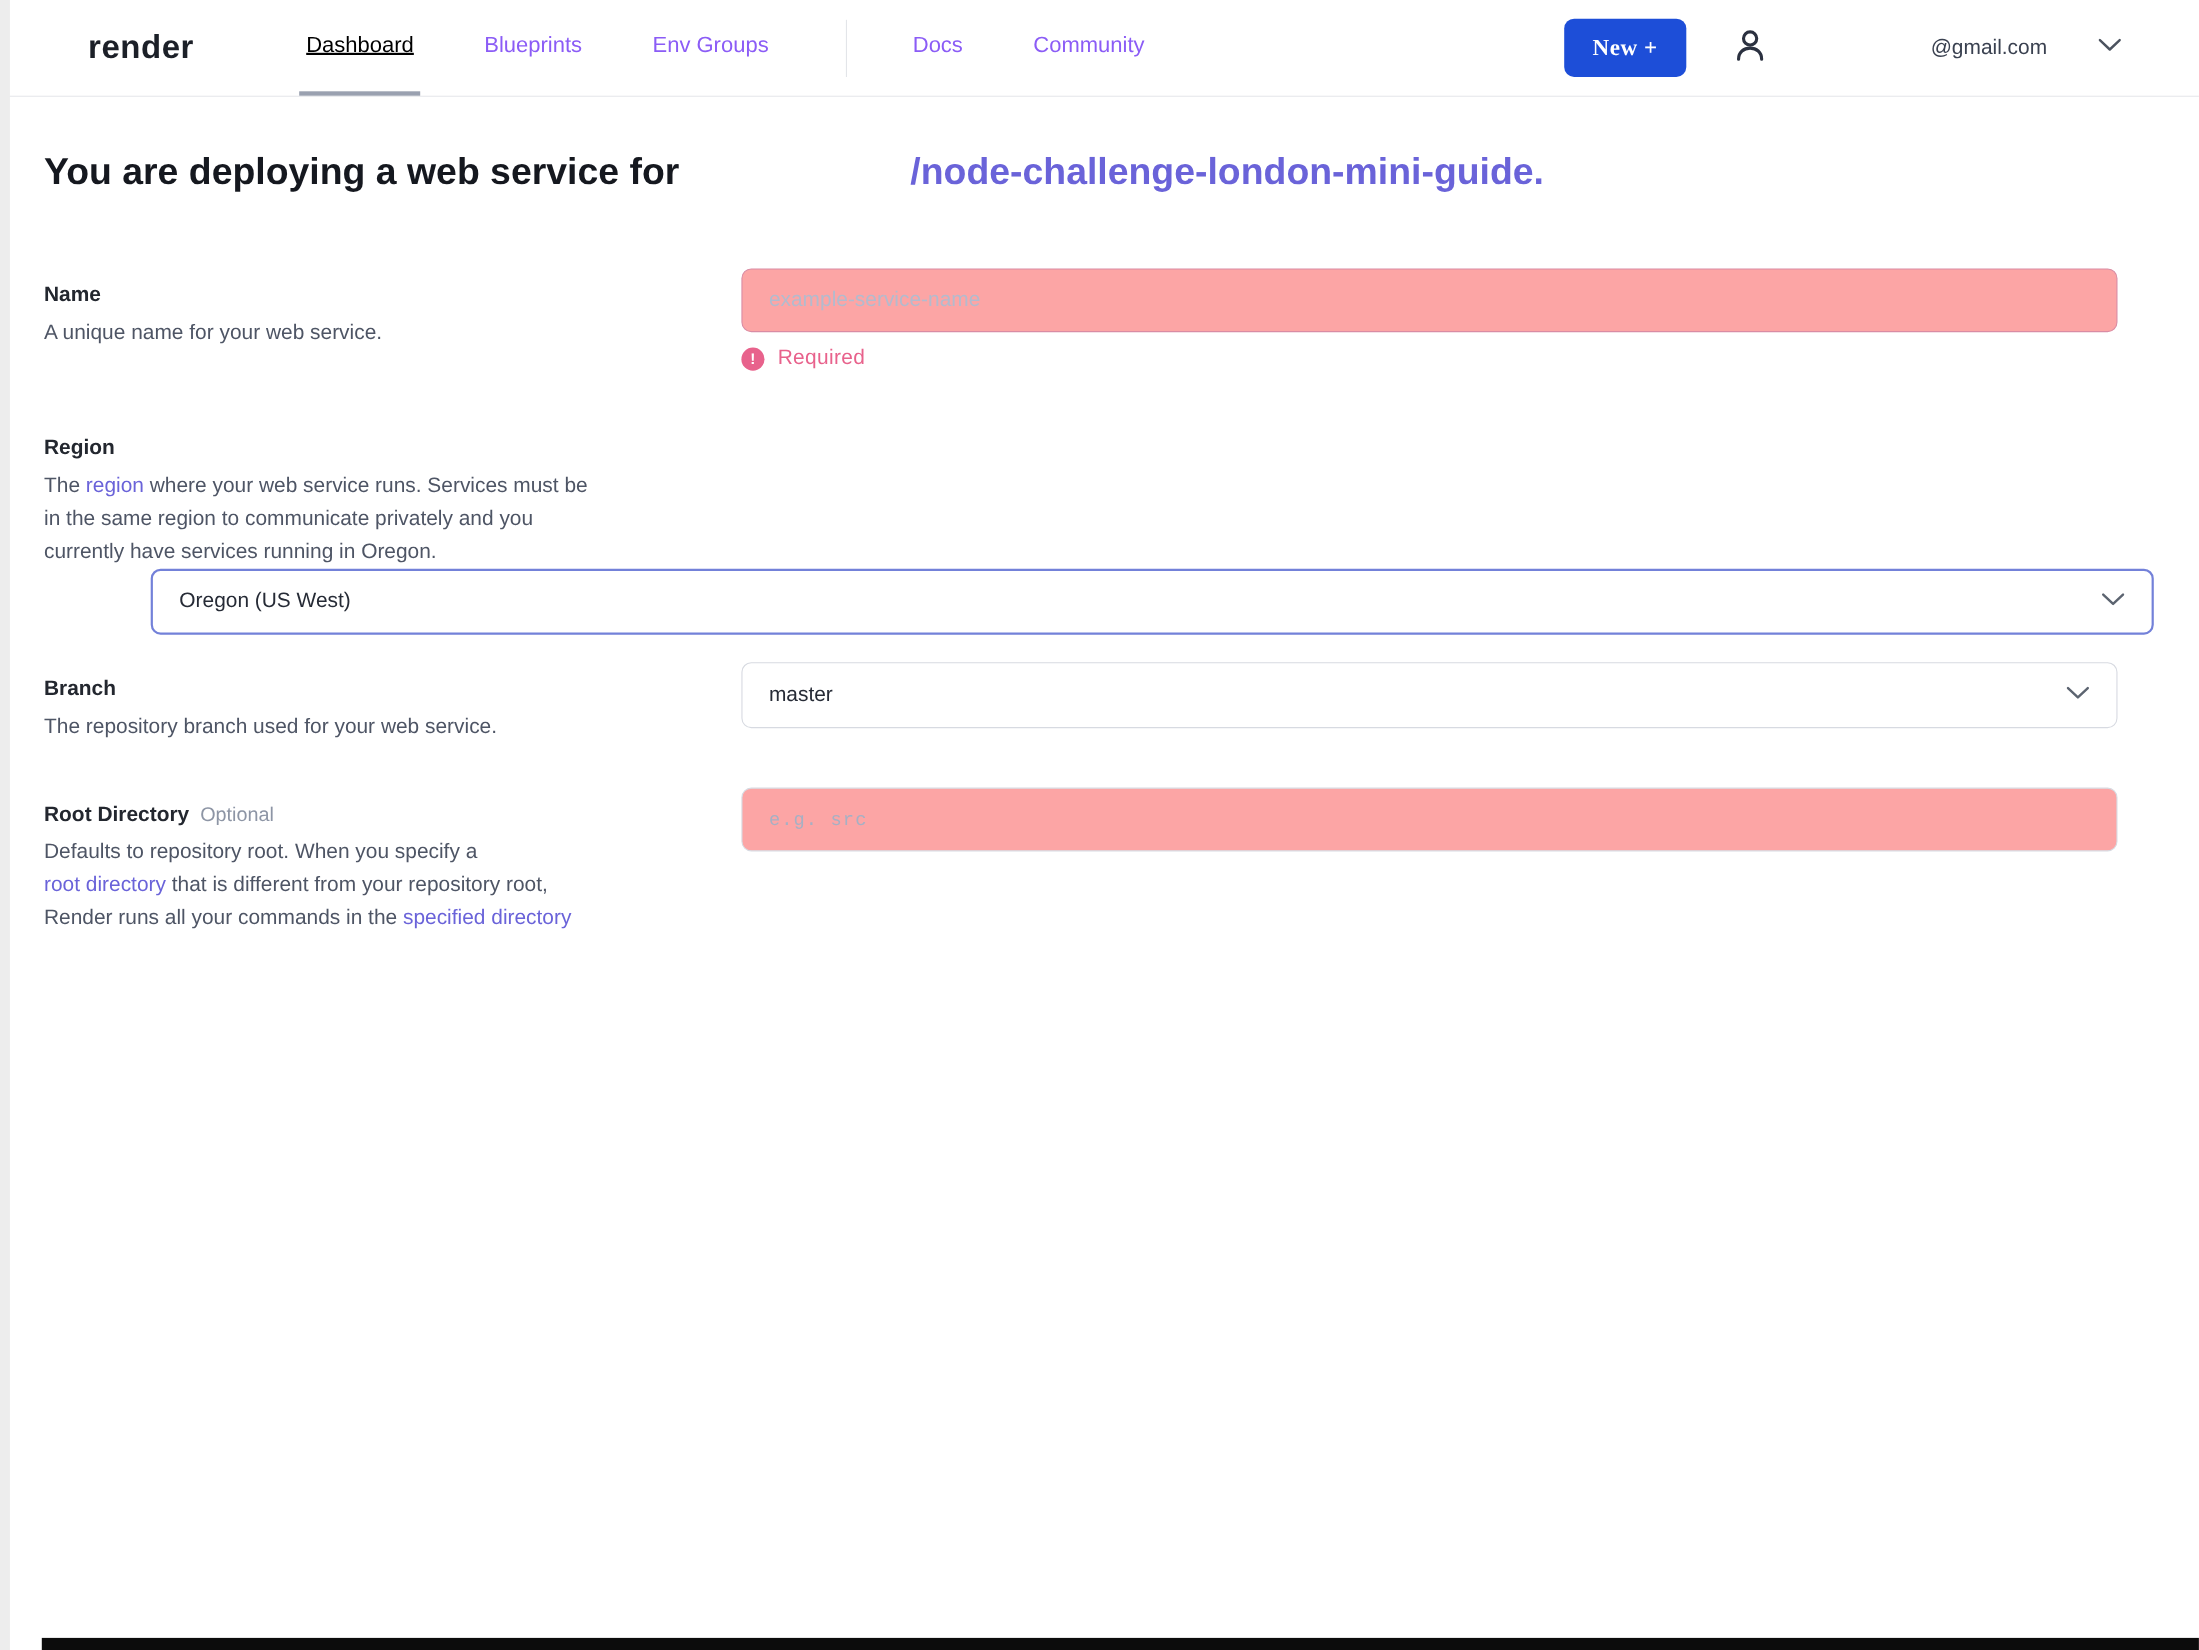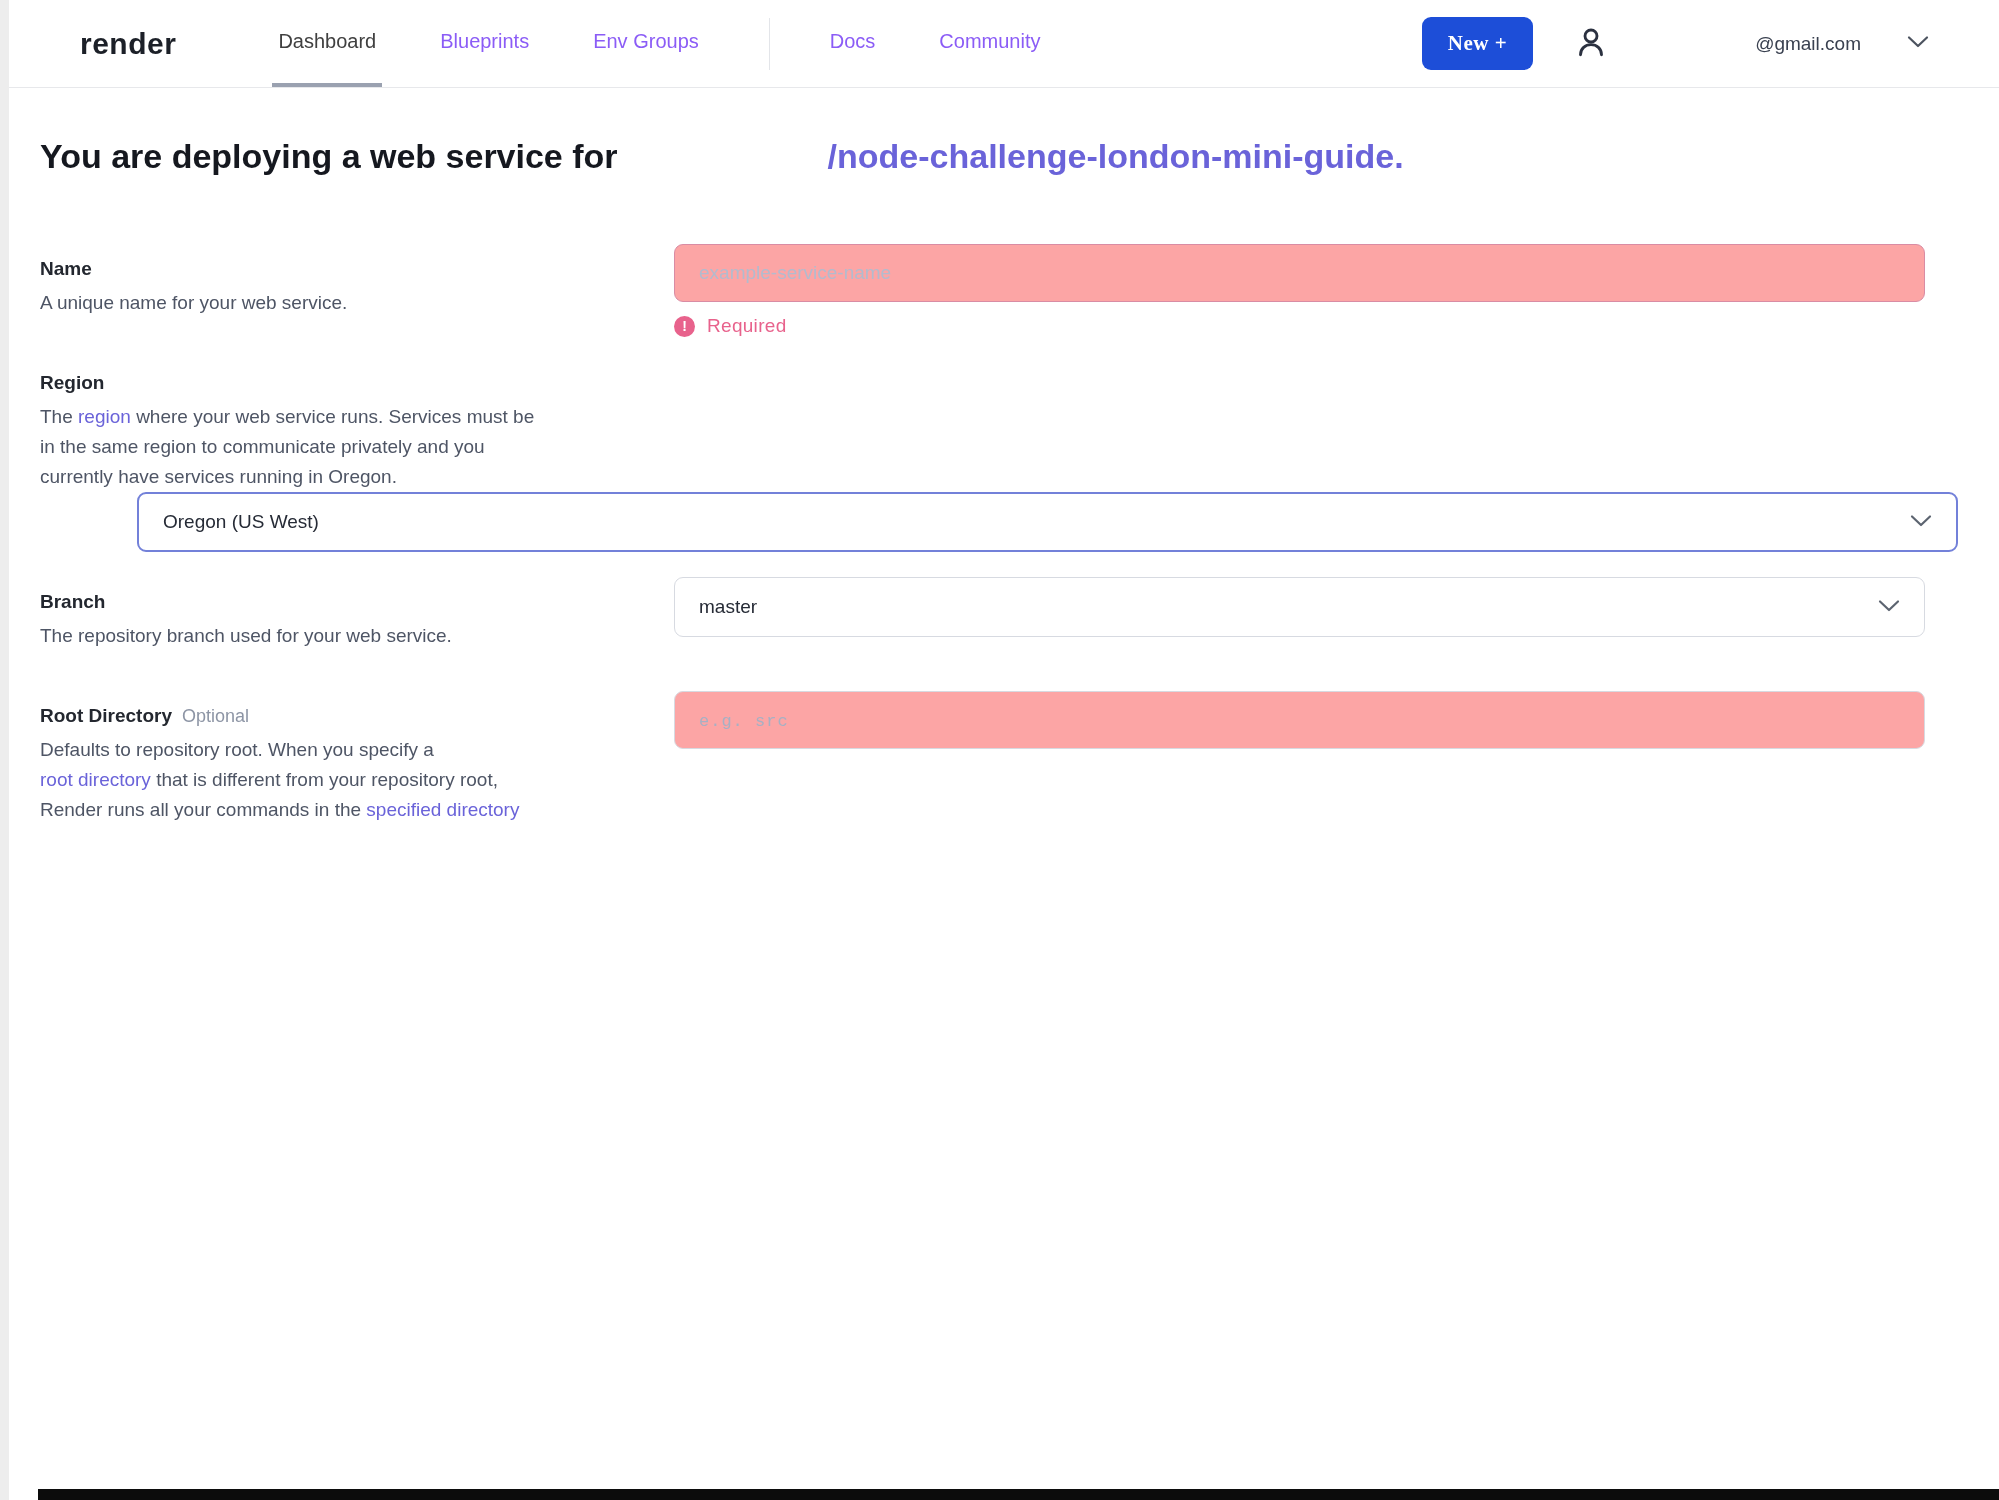--- a/index.html
+++ b/index.html
@@ -15,42 +15,42 @@
   .topnav {
     height:88px; display:flex; align-items:center;
     padding:0 70px 0 80px; background:#fff; border-bottom:1px solid #e7e8eb;
   }
   .logo { font-size:30px; font-weight:700; letter-spacing:.5px; color:#1c2028; margin-right:96px; cursor:pointer; }
   .nav-links { display:flex; align-items:stretch; height:100%; }
   .nav-item {
     display:flex; align-items:center; padding:0 6px; margin-right:52px;
     font-size:20px; color:#8b5cf6; cursor:pointer; border-bottom:4px solid transparent; white-space:nowrap;
   }
-  .nav-item.active { color:#404040; border-bottom-color:#9aa1b0; }
+  .nav-item.active { color:#000000; border-bottom-color:#9aa1b0;text-decoration:underline; }
   .nav-divider { width:1px; background:#e3e5e9; height:52px; align-self:center; margin:0 54px 0 12px; }
   .new-btn {
     margin-left:auto; background:#1d4ed8; color:#fff; font-family:Liberation Serif, serif;
     font-size:21px; font-weight:600; border:none; border-radius:9px;
     padding:14px 26px; cursor:pointer; letter-spacing:.5px;
   }
   .user-icon-wrap { margin-left:40px; display:flex; align-items:center; cursor:pointer; }
   .account { display:flex; align-items:center; margin-left:128px; cursor:pointer; }
   .redacted-sm { display:inline-block; width:18px; height:8px; }
   .account-email { font-size:19px; color:#3a4150; }
   .account .chev { margin-left:46px; }
 
   
   .main { padding:0 74px 0 40px; }
   .heading { margin-top:46px; font-size:34px; line-height:44px; font-weight:700; color:#15181f; white-space:nowrap; }
   .redacted-user { display:inline-block; width:210px; }
   .repo-link { color:#6a63d9; cursor:pointer; }
 
   .form { margin-top:66px; }
   .form-row { display:flex; }
-  .row-name   { margin-bottom:21px; }
+  .row-name   { margin-bottom:46px; }
   .row-region { margin-bottom:25px;flex-direction:column; }
   .row-branch { margin-bottom:40px; }
   .col-left { width:570px; flex:none; padding-top:14px; }
   .col-right { flex:1; margin-left:64px; }
 
   .field-label { font-size:19px; font-weight:700; color:#23272f; }
   .optional-tag { font-weight:400; color:#8d95a5; font-size:18px; margin-left:10px; }
   .field-desc { margin-top:8px; font-size:19px; line-height:30px; color:#4e5565; }
   .desc-link { color:#6a63d9; cursor:pointer; }
 

